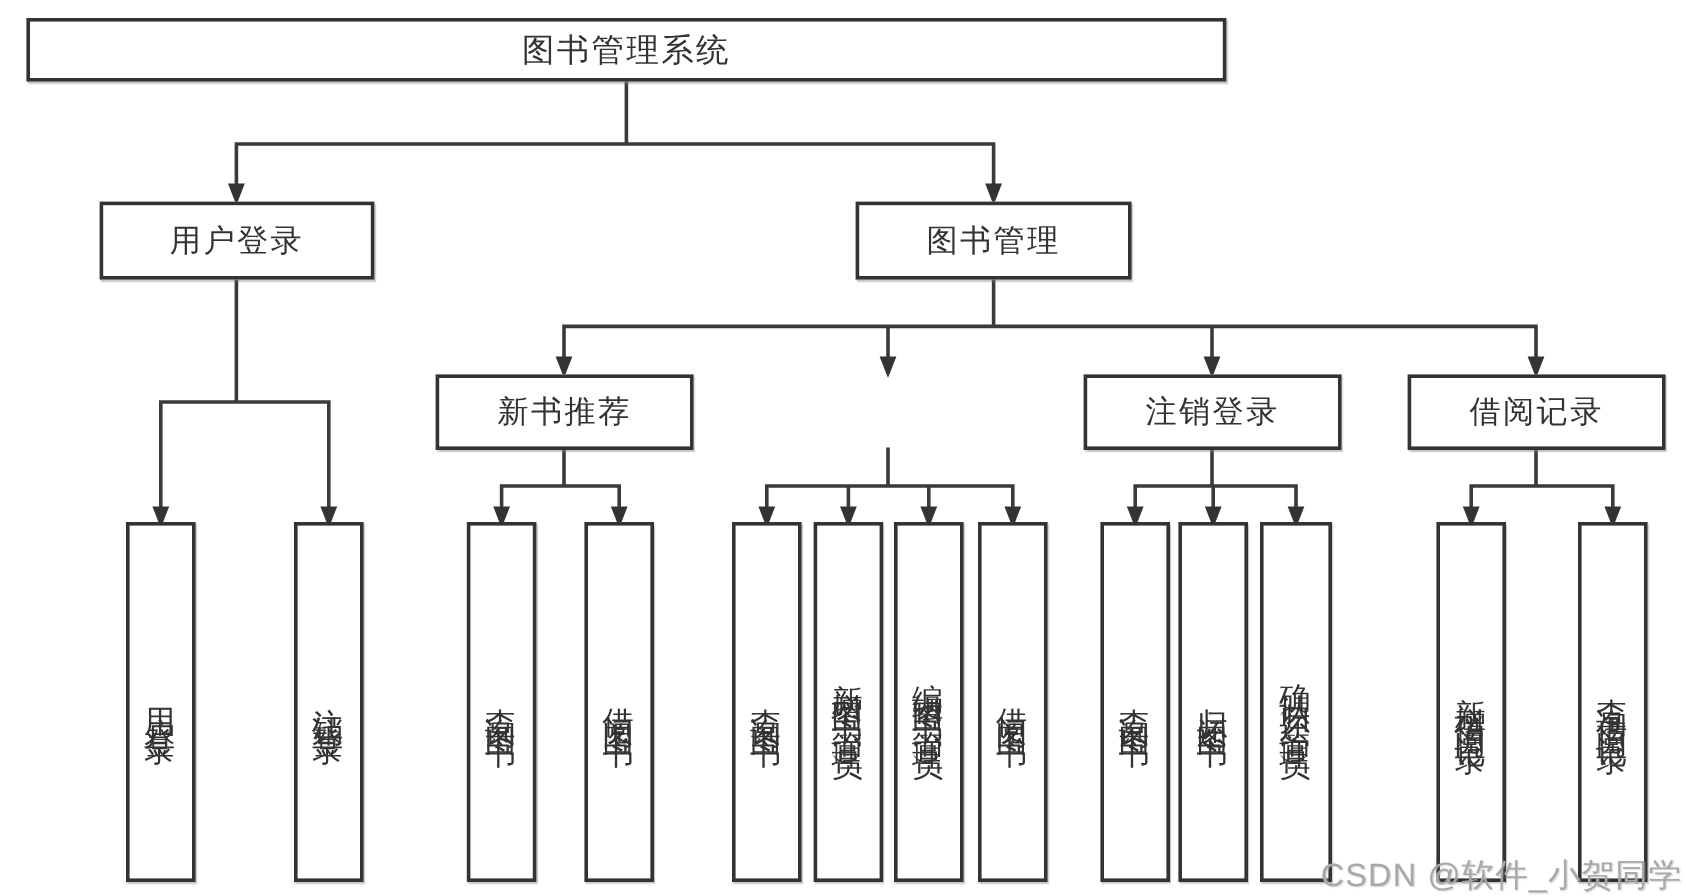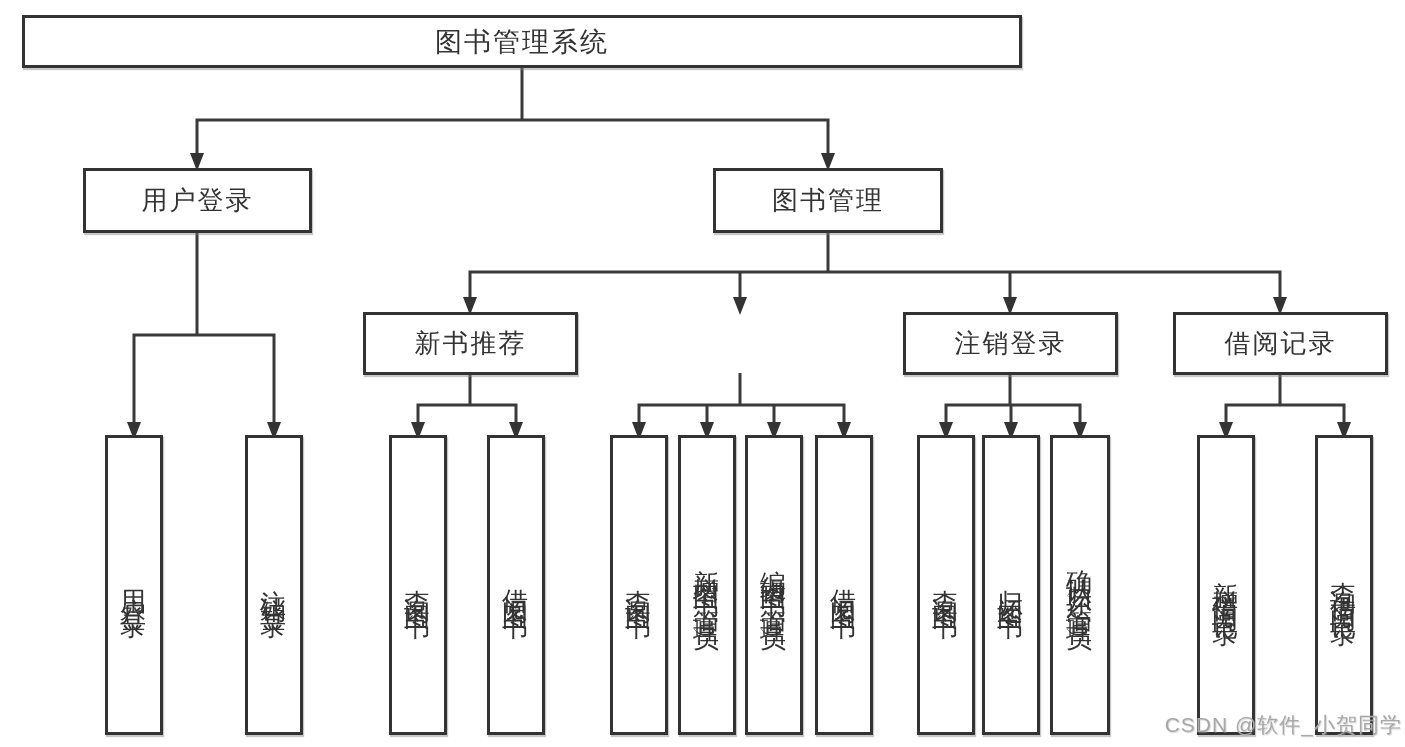--- a/index.html
+++ b/index.html
@@ -72,21 +72,21 @@
   .b-b4 { left: 815px; }
   .b-c1 { left: 917px; }
   .b-c2 { left: 982px; }
   .b-c3 { left: 1050px; width: 60px; }
   .b-r1 { left: 1197px; }
   .b-r2 { left: 1315px; }
   #watermark {
     position: absolute;
     right: 3px;
     top: 711px;
-    font-size: 21px;
+    font-size: 27px;
     letter-spacing: 1px;
     color: #a8a8a8;
     text-shadow: 1px 1px 1px rgba(170,170,170,0.5);
     white-space: nowrap;
     z-index: 6;
   }
 </style>
 </head>
 <body>
 

